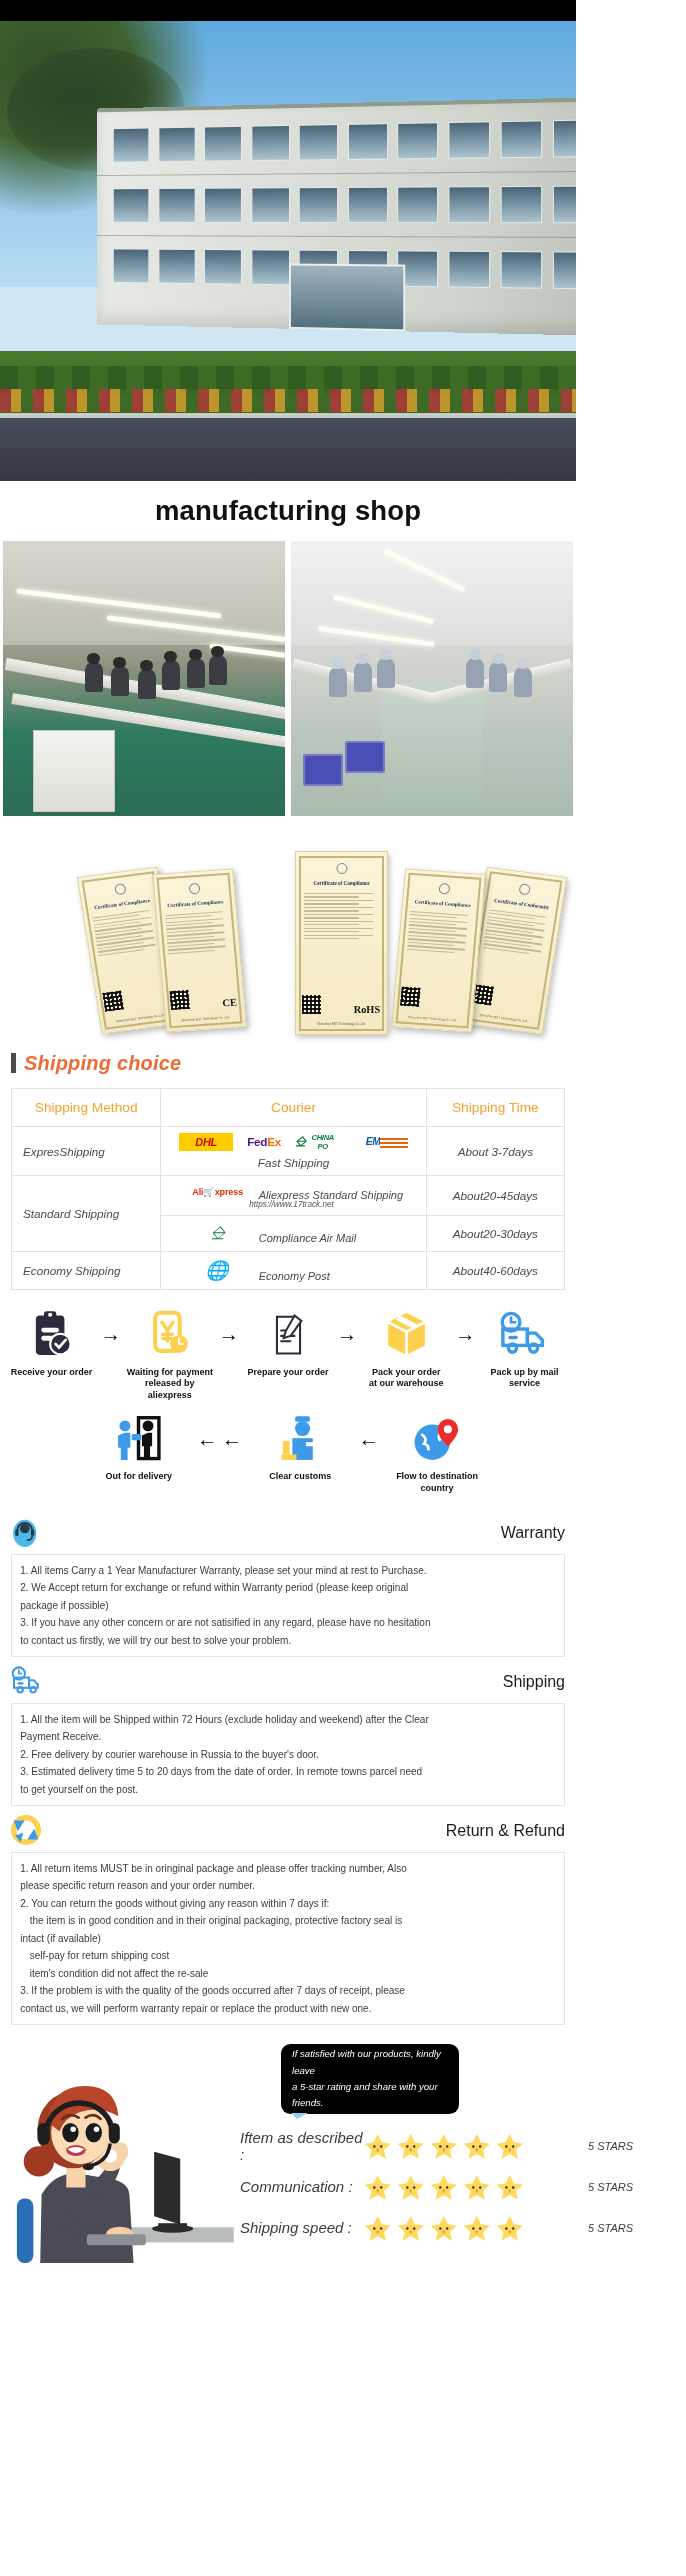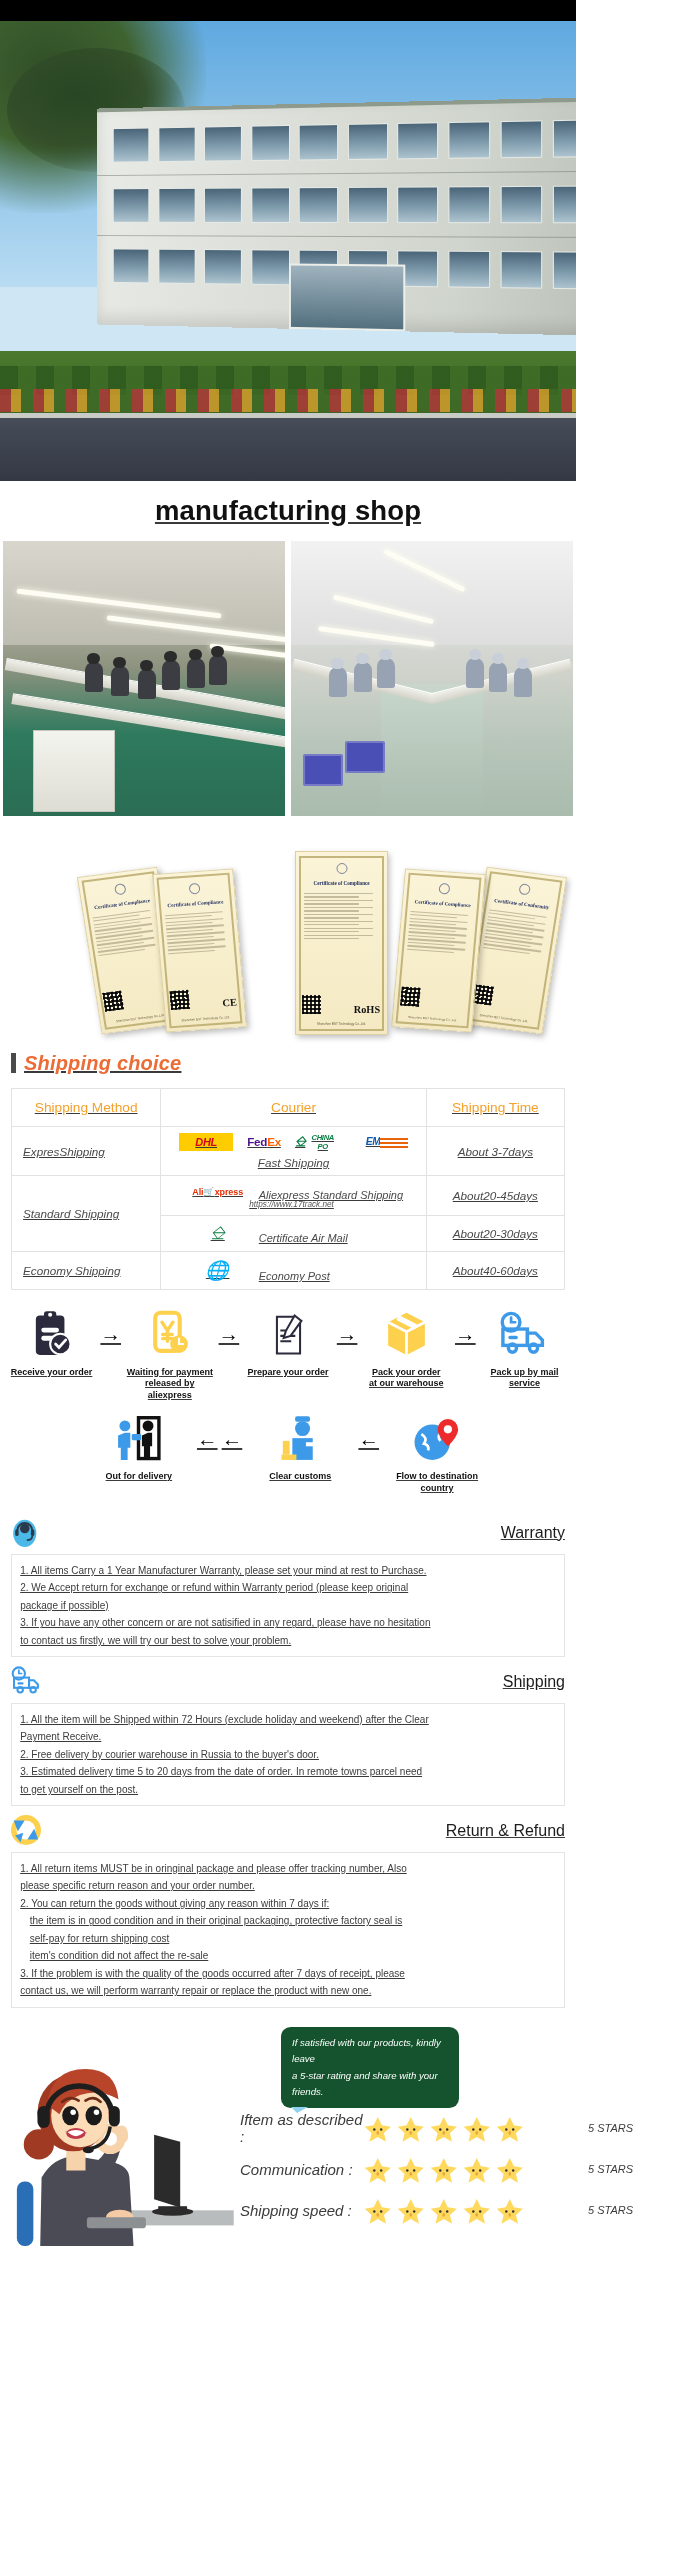--- a/index.html
+++ b/index.html
@@ -1,21 +1,21 @@
 <!DOCTYPE html>
 <html style="font-size:11px"><head>
 <meta charset="utf-8">
 <style>
   * { box-sizing: border-box; margin: 0; padding: 0; }
   body {
     width: 686px; background: #fff;
     font-family: "Liberation Sans", sans-serif;
     color: #3a3a3a; -webkit-font-smoothing: antialiased;
   }
-  .page { width: 576px; position: relative; text-decoration: underline; }
+  .page { width: 576px; position: relative; }
 
   
   .topbar { height: 20.6px; background: #000; }
   .hero {
     height: 460px; position: relative; overflow: hidden;
     background: linear-gradient(#6cb4e4 0%, #a8d4ef 38%, #cfe6f5 52%, #cfe6f5 100%);
   }
   .hero .sky { position: absolute; inset: 0 0 42% 0;
     background: linear-gradient(#5fa9e0, #b9dcf2); }
   .hero .tree { position:absolute; left:-20.6px; top:-13.7px; width:227px; height:206px;
@@ -232,21 +232,21 @@
     color: #3c3c3c; line-height: 1.75;
   }
   .policy-box p { margin: 0; }
   .policy-box p.ind { padding-left: 9.6px; }
 
   
   .feedback { position: relative; height: 227px; margin-top: 11px; }
   .agent { position: absolute; left: 6.9px; bottom: 0; width: 227px; height: 199px; }
   .bubble {
     position: absolute; left: 281px; top: 8.2px; width: 178px;
-    background: #14532d; color: #fff; border-radius: 9.6px; padding: 8px 11px;
+    background: #000000; color: #fff; border-radius: 9.6px; padding: 2px 11px;
     font-style: italic; font-size: 9.6px; line-height: 1.7;
   }
   .bubble:after {
     content: ""; position: absolute; left: 9.6px; bottom: -11px;
     border: 6.2px solid transparent; border-top-color: #8fd2f0; border-right-width: 11px;
   }
   .ratings { position: absolute; left: 240px; top: 89px; width: 439px; }
   .rrow { display: flex; align-items: center; height: 41px; }
   .rlabel { width: 124px; font-style: italic; font-size: 15px; color: #3c3c3c; }
   .rstars { display: flex; gap: 5.5px; width: 206px; }
@@ -509,21 +509,21 @@
                   <small>https://www.17track.net</small>
                 </span>
             </div>
           </td>
           <td class="time">About20-45days</td>
         </tr>
         <tr>
           <td>
             <div class="courier-row">
               <span class="post-glyph">⎒</span>
-              <span class="nm">Certificate Air Mail</span>
+              <span class="nm">Compliance Air Mail</span>
             </div>
           </td>
           <td class="time">About20-30days</td>
         </tr>
 
         <tr>
           <td class="method">Economy Shipping</td>
           <td>
             <div class="courier-row">
               <span class="un-glyph">🌐</span>
@@ -704,20 +704,21 @@
           <path d="M6 30 L18 26 L14 40 Z" fill="#3d9ae8"></path>
         </svg>
       </span>
       <span class="title">Return &amp; Refund</span>
     </div>
     <div class="policy-box">
       <p>1. All return items MUST be in oringinal package and please offer tracking number, Also</p>
       <p>please specific return reason and your order number.</p>
       <p>2. You can return the goods without giving any reason within 7 days if:</p>
       <p class="ind">the item is in good condition and in their original packaging, protective factory seal is</p>
+      <p>intact (if available)</p>
       <p class="ind">self-pay for return shipping cost</p>
       <p class="ind">item's condition did not affect the re-sale</p>
       <p>3. If the problem is with the quality of the goods occurred after 7 days of receipt, please</p>
       <p>contact us, we will perform warranty repair or replace the product with new one.</p>
     </div>
   </div>
 
   <div class="feedback">
 
     <div class="agent">

